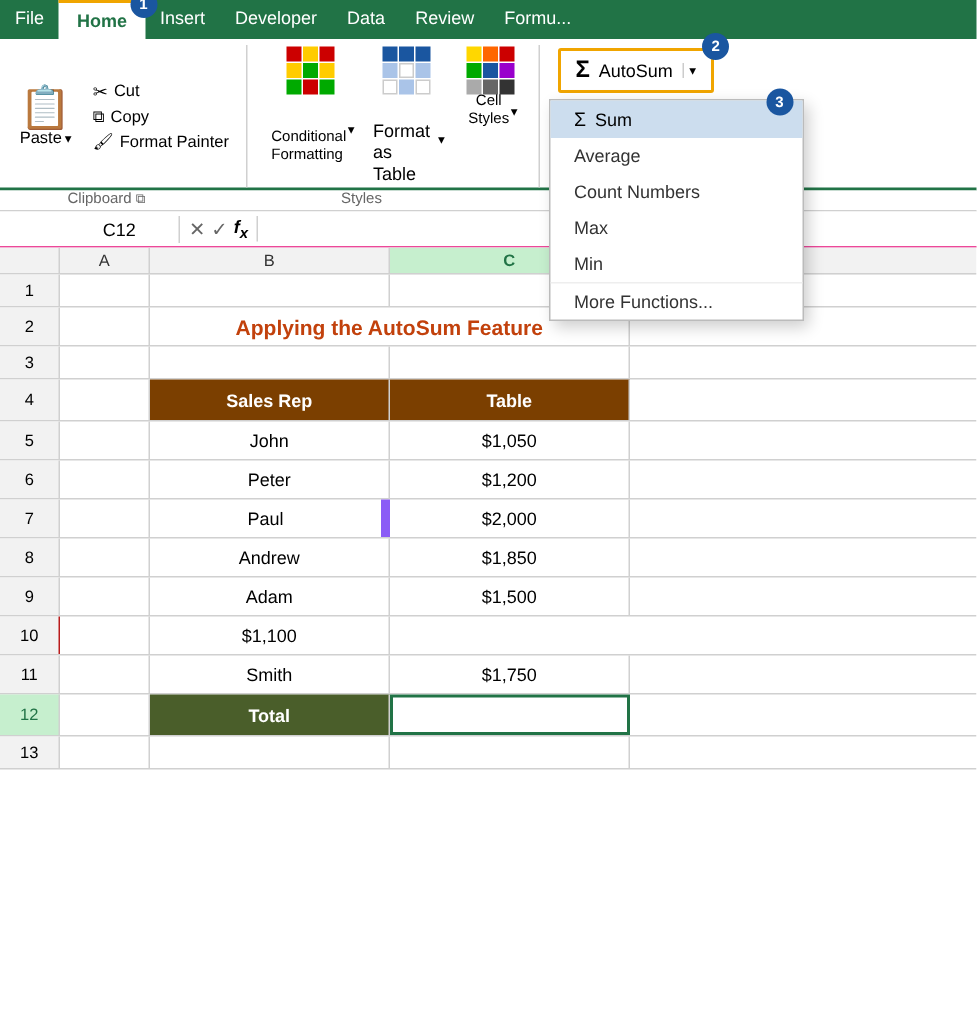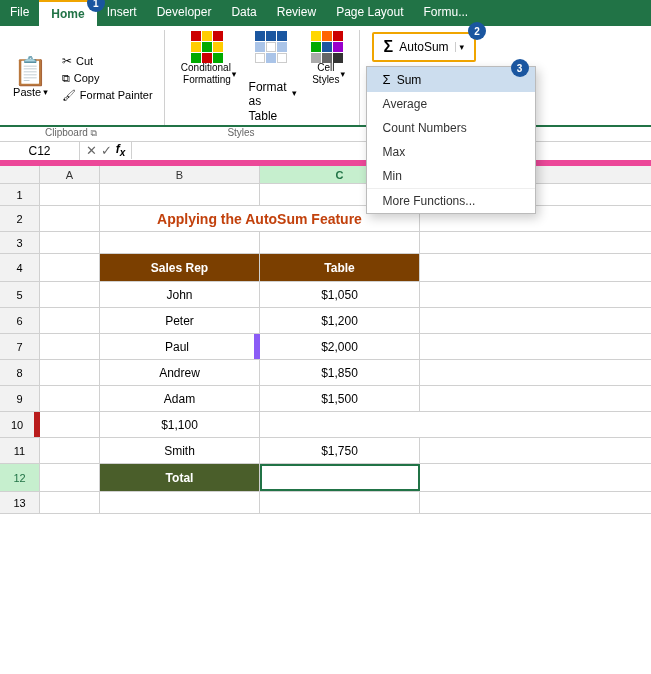--- a/index.html
+++ b/index.html
@@ -13,21 +13,20 @@
   <div style="display:flex; background:#217346; position:relative;">
     <div style="color:#fff; padding:5px 10px; font-size:12px; cursor:pointer;">File</div>
     <div style="background:#fff; color:#217346; padding:5px 12px; font-size:12px; font-weight:bold; cursor:pointer; border-top:2px solid #f0a500; position:relative;">
       Home
       <span style="position:absolute; top:-8px; right:-8px; background:#1a56a0; color:#fff; border-radius:50%; width:18px; height:18px; display:flex; align-items:center; justify-content:center; font-size:10px; font-weight:bold;">1</span>
     </div>
     <div style="color:#fff; padding:5px 10px; font-size:12px; cursor:pointer;">Insert</div>
     <div style="color:#fff; padding:5px 10px; font-size:12px; cursor:pointer;">Developer</div>
     <div style="color:#fff; padding:5px 10px; font-size:12px; cursor:pointer;">Data</div>
     <div style="color:#fff; padding:5px 10px; font-size:12px; cursor:pointer;">Review</div>
-    <div style="color:#fff; padding:5px 10px; font-size:12px; cursor:pointer;">Page Layout</div>
     <div style="color:#fff; padding:5px 10px; font-size:12px; cursor:pointer;">Formu...</div>
   </div>
 
   <div style="display:flex; align-items:stretch; padding:4px 6px 0; background:#fff; border-bottom:2px solid #217346; gap:2px;">
 
     <div style="display:flex; border-right:1px solid #d0d0d0; padding-right:8px; margin-right:4px;">
 
       <div style="display:flex; flex-direction:column; align-items:center; justify-content:center; padding:4px 6px; cursor:pointer; border:1px solid transparent; margin-right:4px;">
         <div style="font-size:28px; line-height:1;">📋</div>
         <div style="display:flex; align-items:center; gap:2px;">
@@ -61,21 +60,21 @@
             <div style="background:#ffcc00; width:10px; height:10px;"></div>
             <div style="background:#cc0000; width:10px; height:10px;"></div>
             <div style="background:#ffcc00; width:10px; height:10px;"></div>
             <div style="background:#00aa00; width:10px; height:10px;"></div>
             <div style="background:#ffcc00; width:10px; height:10px;"></div>
             <div style="background:#00aa00; width:10px; height:10px;"></div>
             <div style="background:#cc0000; width:10px; height:10px;"></div>
             <div style="background:#00aa00; width:10px; height:10px;"></div>
           </div>
           <div style="display:flex; align-items:center; gap:1px;">
-            <span style="font-size:10px; text-align:right; line-height:1.2;">Conditional<br>Formatting</span>
+            <span style="font-size:10px; text-align:left; line-height:1.2;margin-top:24px;">Conditional<br>Formatting</span>
             <span style="font-size:9px;">▾</span>
           </div>
         </div>
 
         <div style="display:flex; flex-direction:column; align-items:center; padding:2px 4px; cursor:pointer; max-width:56px;">
           <div style="width:36px; height:30px; display:grid; grid-template-columns:repeat(3,10px); gap:1px; align-content:center;">
             <div style="background:#1a56a0; width:10px; height:10px;"></div>
             <div style="background:#1a56a0; width:10px; height:10px;"></div>
             <div style="background:#1a56a0; width:10px; height:10px;"></div>
             <div style="background:#aac4e8; width:10px; height:10px;"></div>
@@ -146,21 +145,21 @@
       </div>
     </div>
 
   </div>
 
   <div style="display:flex; background:#fff; border-bottom:1px solid #d0d0d0; font-size:10px; color:#666; padding:0 6px 2px;">
     <div style="width:130px; text-align:center;">Clipboard <span style="font-size:9px;">⧉</span></div>
     <div style="width:210px; text-align:center;">Styles</div>
   </div>
 
-  <div style="display:flex; align-items:flex-start; border-bottom:6px solid #ec4899; background:#fff; height:24px;">
+  <div style="display:flex; align-items:center; border-bottom:1px solid #ec4899; background:#fff; height:24px;padding-left:40px;">
     <div style="width:80px; text-align:center; border-right:1px solid #d0d0d0; padding:2px 4px; font-size:12px;">
       <span>C12</span>
     </div>
     <div style="display:flex; align-items:center; padding:0 6px; border-right:1px solid #d0d0d0; gap:4px;">
       <span style="font-size:13px; cursor:pointer; color:#666;">✕</span>
       <span style="font-size:13px; cursor:pointer; color:#666;">✓</span>
       <span style="font-size:12px; cursor:pointer; font-style:italic; font-weight:bold;">f<sub>x</sub></span>
     </div>
     <input style="flex: 1 1 0%; padding: 2px 6px; font-size: 12px; border: none; outline: none;" value="">
   </div>
@@ -227,21 +226,21 @@
       <div style="width:160px; border-right:1px solid #d0d0d0; display:flex; align-items:center; justify-content:center; font-size:12px;">Andrew</div>
       <div style="width:160px; border-right:1px solid #d0d0d0; display:flex; align-items:center; justify-content:center; font-size:12px;">$1,850</div>
     </div>
     <div style="display:flex; border-bottom:1px solid #d0d0d0; height:26px;">
       <div style="width:40px; min-width:40px; text-align:center; font-size:11px; border-right:1px solid #d0d0d0; background:#f2f2f2; display:flex; align-items:center; justify-content:center;">9</div>
       <div style="width:60px; border-right:1px solid #d0d0d0;"></div>
       <div style="width:160px; border-right:1px solid #d0d0d0; display:flex; align-items:center; justify-content:center; font-size:12px;">Adam</div>
       <div style="width:160px; border-right:1px solid #d0d0d0; display:flex; align-items:center; justify-content:center; font-size:12px;">$1,500</div>
     </div>
     <div style="display:flex; border-bottom:1px solid #d0d0d0; height:26px;">
-      <div style="width:40px; min-width:40px; text-align:center; font-size:11px; border-right:6px solid #b91c1c; background:#f2f2f2; display:flex; align-items:center; justify-content:center;">10</div>
+      <div style="width:40px; min-width:40px; text-align:center; font-size:11px; border-right:1px solid #b91c1c; background:#f2f2f2; display:flex; align-items:center; justify-content:center;">10</div>
       <div style="width:60px; border-right:1px solid #d0d0d0;"></div>
       <div style="width:160px; border-right:1px solid #d0d0d0; display:flex; align-items:center; justify-content:center; font-size:12px;">$1,100</div>
     </div>
     <div style="display:flex; border-bottom:1px solid #d0d0d0; height:26px;">
       <div style="width:40px; min-width:40px; text-align:center; font-size:11px; border-right:1px solid #d0d0d0; background:#f2f2f2; display:flex; align-items:center; justify-content:center;">11</div>
       <div style="width:60px; border-right:1px solid #d0d0d0;"></div>
       <div style="width:160px; border-right:1px solid #d0d0d0; display:flex; align-items:center; justify-content:center; font-size:12px;">Smith</div>
       <div style="width:160px; border-right:1px solid #d0d0d0; display:flex; align-items:center; justify-content:center; font-size:12px;">$1,750</div>
     </div>
 

